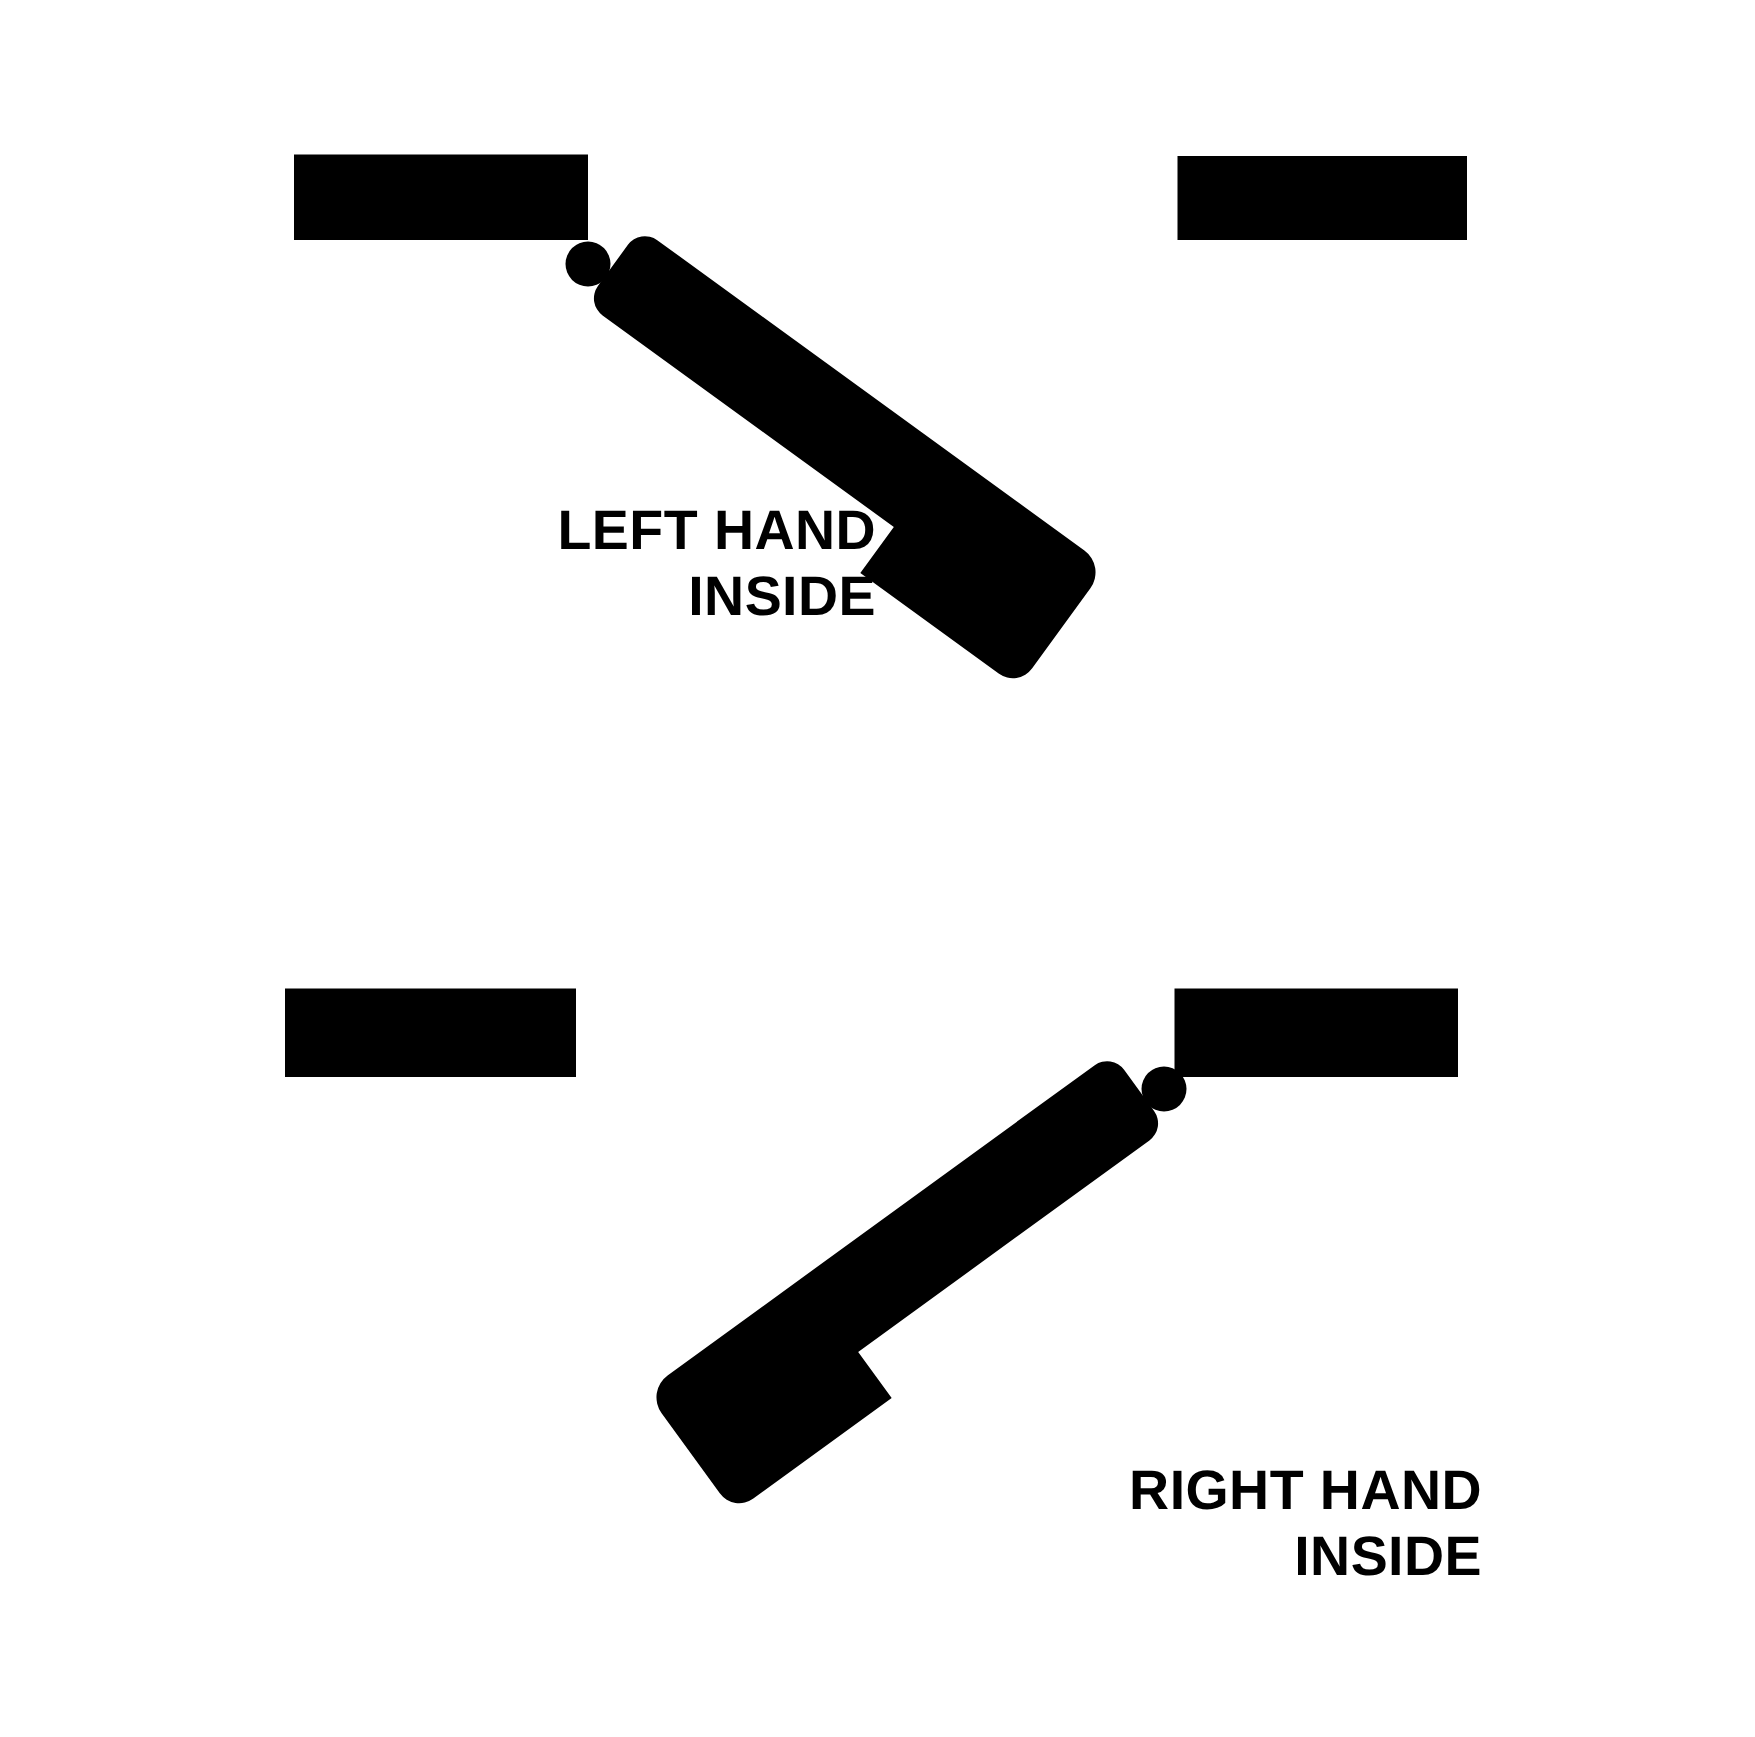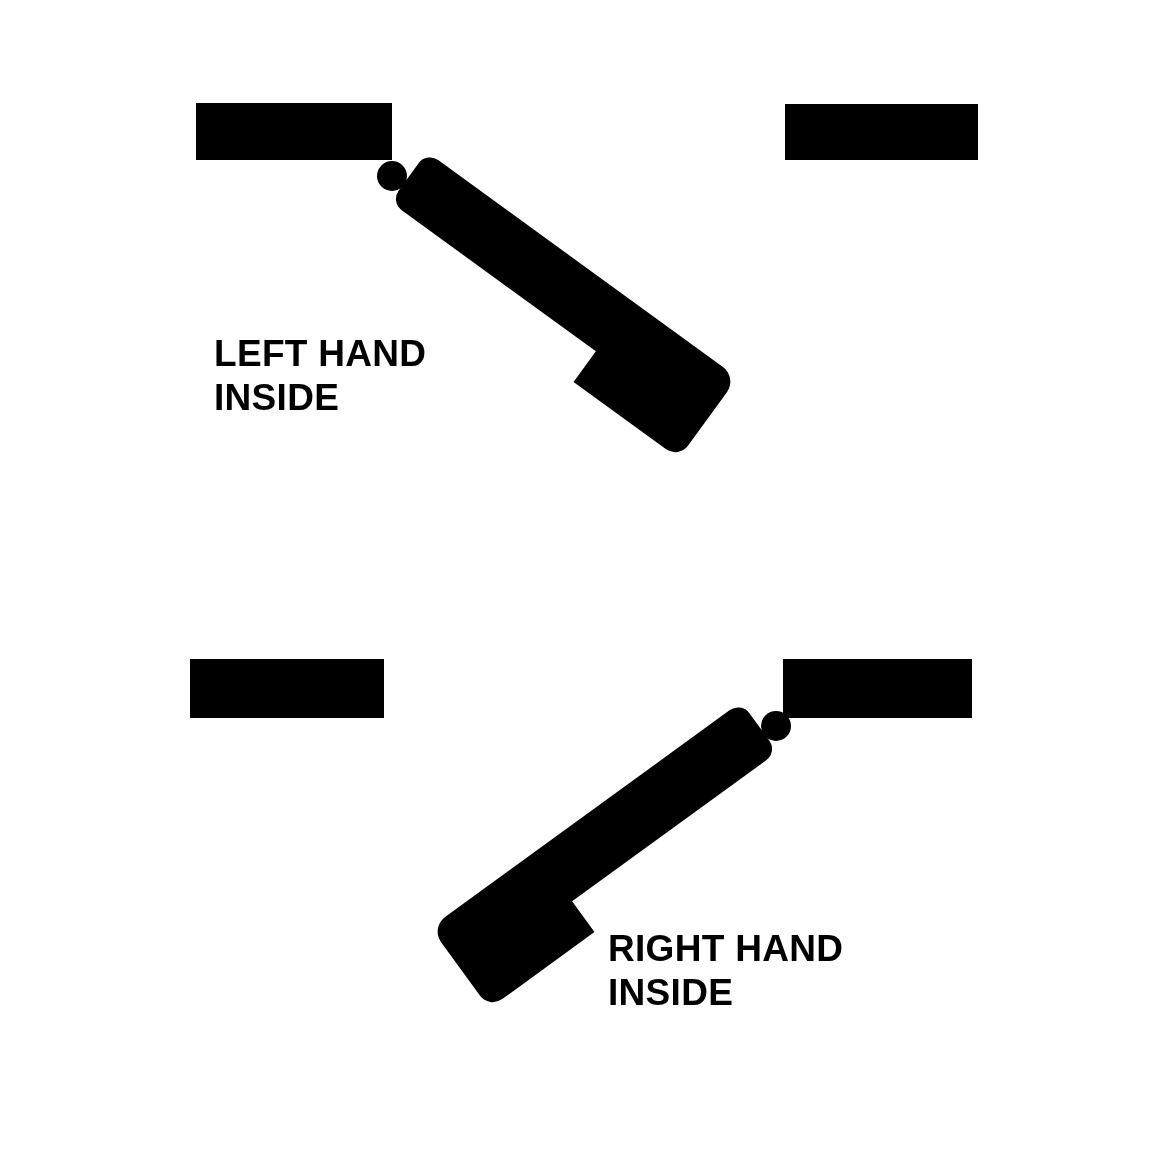--- a/index.html
+++ b/index.html
@@ -20,40 +20,40 @@
     position: absolute;
     left: 0;
     top: 0;
     width: 1170px;
     height: 1158px;
     display: block;
   }
 
   .diagram-label {
     position: absolute;
-    text-align: left;
+    text-align: right;
     font-family: "Liberation Sans", sans-serif;
     font-weight: bold;
     font-size: 37px;
     line-height: 1.18;
     letter-spacing: 0.3px;
     color: #000000;
     white-space: pre-line;
     user-select: none;
   }
 
   #label-left-hand {
     left: 214px;
     top: 332px;
     width: 370px;
   }
 
   #label-right-hand {
     left: 608px;
-    top: 927px;
+    top: 972px;
     width: 380px;
   }
 </style>
 </head>
 <body>
 
 <svg id="diagram-canvas" viewBox="0 0 1170 1158" xmlns="http://www.w3.org/2000/svg">
 
   <rect x="0" y="0" width="1170" height="1158" fill="#ffffff"></rect>
 

